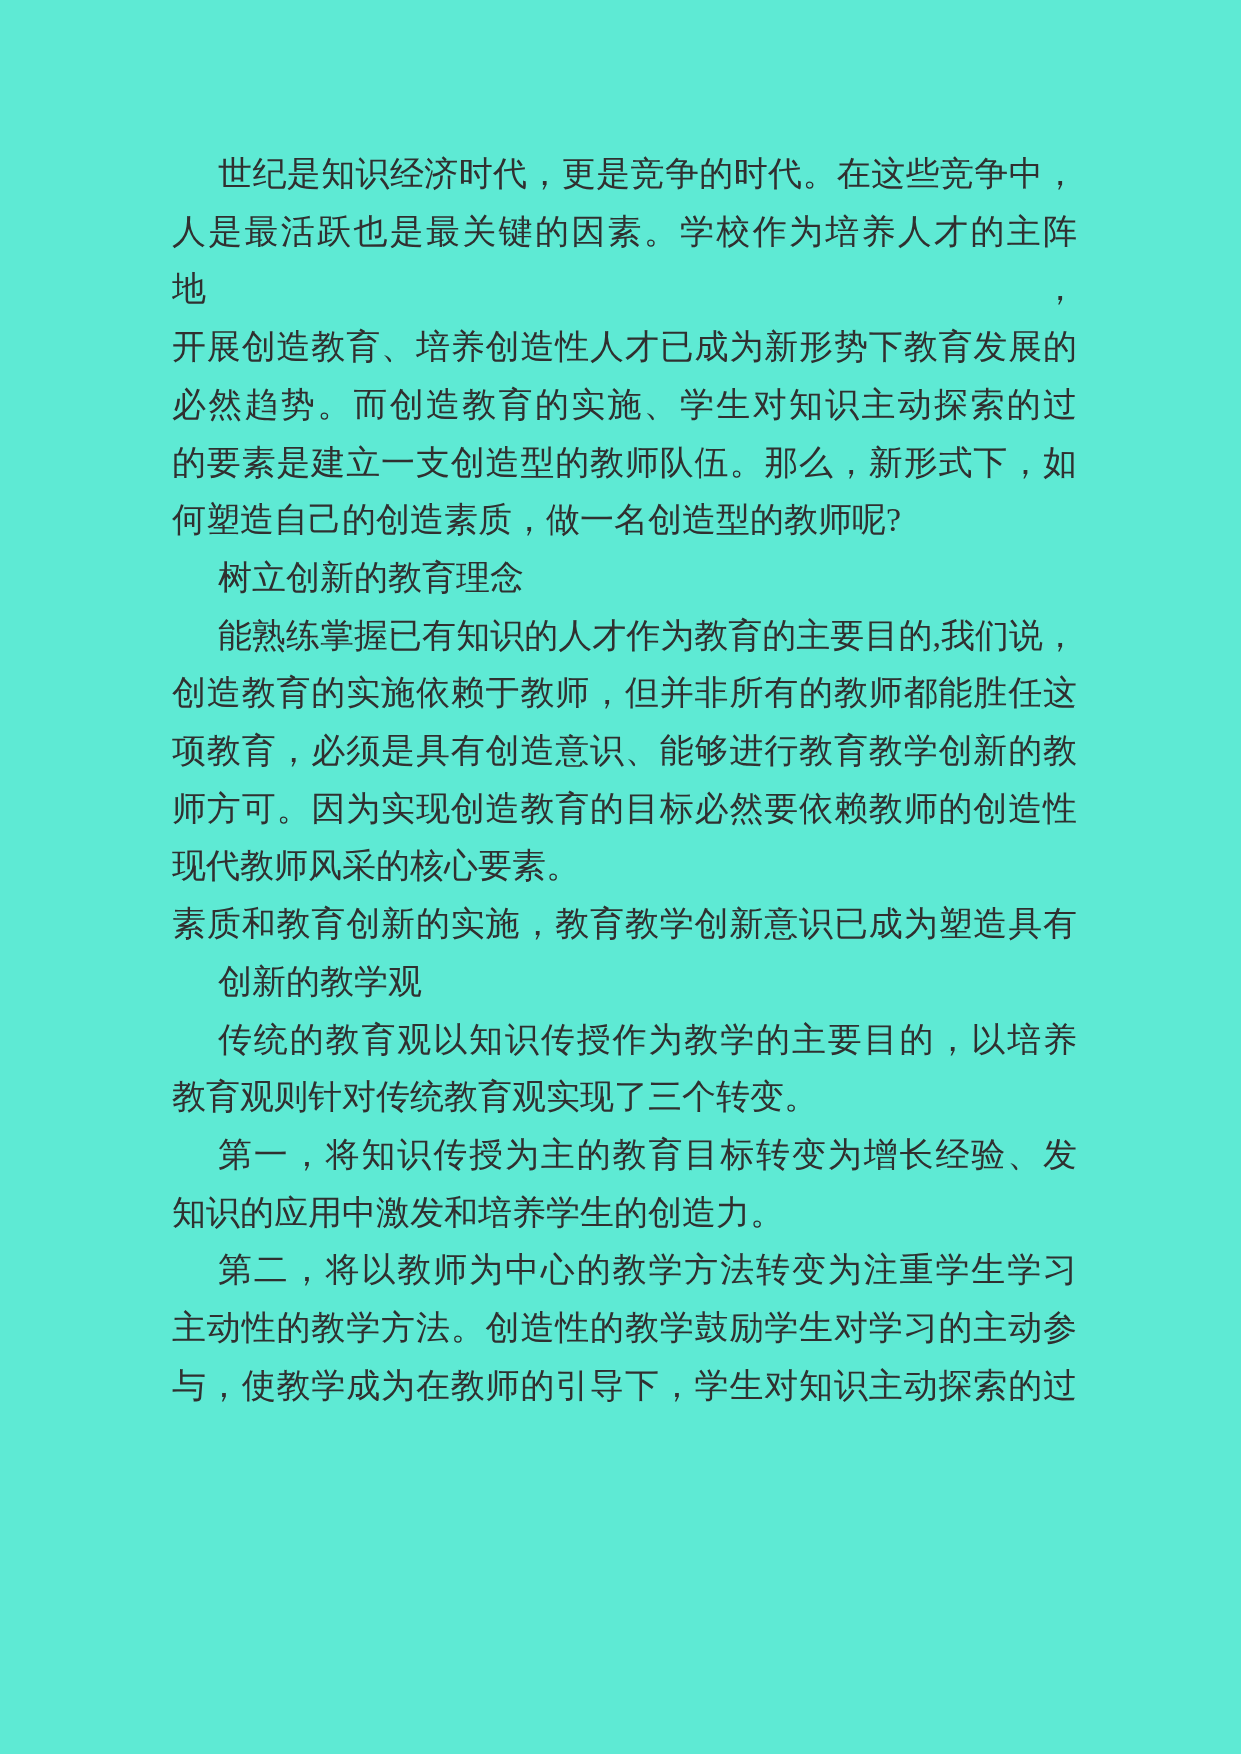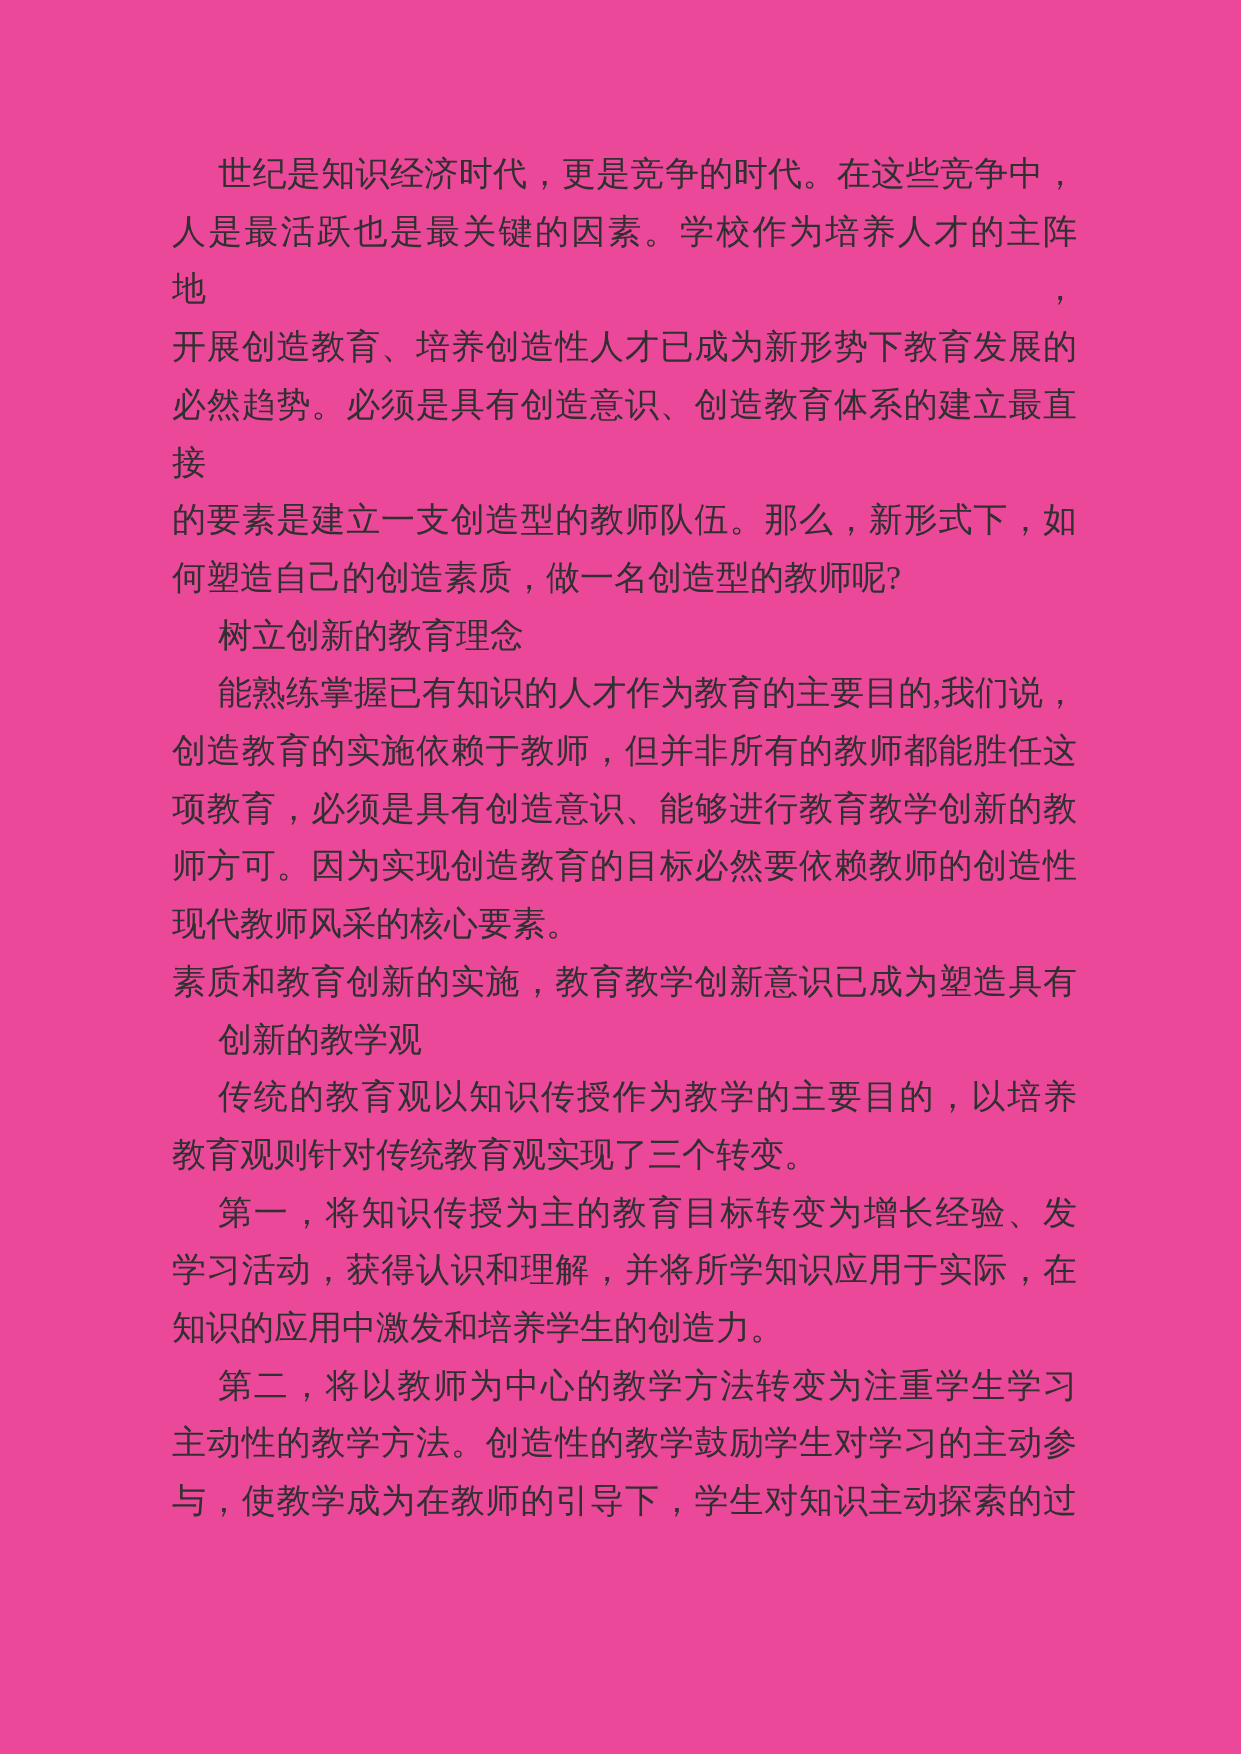--- a/index.html
+++ b/index.html
@@ -4,21 +4,21 @@
 <style>
   html, body {
     margin: 0;
     padding: 0;
     background: #ffffff;
   }
   .page {
     position: relative;
     width: 1241px;
     height: 1754px;
-    background: #ec4899;
+    background: #5eead4;
     overflow: hidden;
     font-family: "Liberation Serif", "DejaVu Serif", serif;
   }
   .content {
     position: absolute;
     left: 172px;
     top: 145px;
     width: 905px;
     color: #303030;
     font-size: 34px;
@@ -50,21 +50,21 @@
 </style>
 </head>
 <body>
 
 <div class="page">
   <div class="content" id="doc-content" style="color: rgb(48, 48, 48);">
       <div class="para body">
         <div class="line indent fill">世纪是知识经济时代，更是竞争的时代。在这些竞争中，</div>
         <div class="line fill">人是最活跃也是最关键的因素。学校作为培养人才的主阵地，</div>
         <div class="line fill">开展创造教育、培养创造性人才已成为新形势下教育发展的</div>
-        <div class="line fill">必然趋势。必须是具有创造意识、创造教育体系的建立最直接</div>
+        <div class="line fill">必然趋势。而创造教育的实施、学生对知识主动探索的过</div>
         <div class="line fill">的要素是建立一支创造型的教师队伍。那么，新形式下，如</div>
         <div class="line last">何塑造自己的创造素质，做一名创造型的教师呢?</div>
       </div>
       <div class="para subheading">
         <div class="line indent last">树立创新的教育理念</div>
       </div>
       <div class="para body">
         <div class="line indent fill">能熟练掌握已有知识的人才作为教育的主要目的,我们说，</div>
         <div class="line fill">创造教育的实施依赖于教师，但并非所有的教师都能胜任这</div>
         <div class="line fill">项教育，必须是具有创造意识、能够进行教育教学创新的教</div>
@@ -74,21 +74,20 @@
       </div>
       <div class="para subheading">
         <div class="line indent last">创新的教学观</div>
       </div>
       <div class="para body">
         <div class="line indent fill">传统的教育观以知识传授作为教学的主要目的，以培养</div>
         <div class="line last">教育观则针对传统教育观实现了三个转变。</div>
       </div>
       <div class="para body">
         <div class="line indent fill">第一，将知识传授为主的教育目标转变为增长经验、发</div>
-        <div class="line fill">学习活动，获得认识和理解，并将所学知识应用于实际，在</div>
         <div class="line last">知识的应用中激发和培养学生的创造力。</div>
       </div>
       <div class="para body">
         <div class="line indent fill">第二，将以教师为中心的教学方法转变为注重学生学习</div>
         <div class="line fill">主动性的教学方法。创造性的教学鼓励学生对学习的主动参</div>
         <div class="line fill">与，使教学成为在教师的引导下，学生对知识主动探索的过</div>
       </div>
     </div>
 </div>
 

